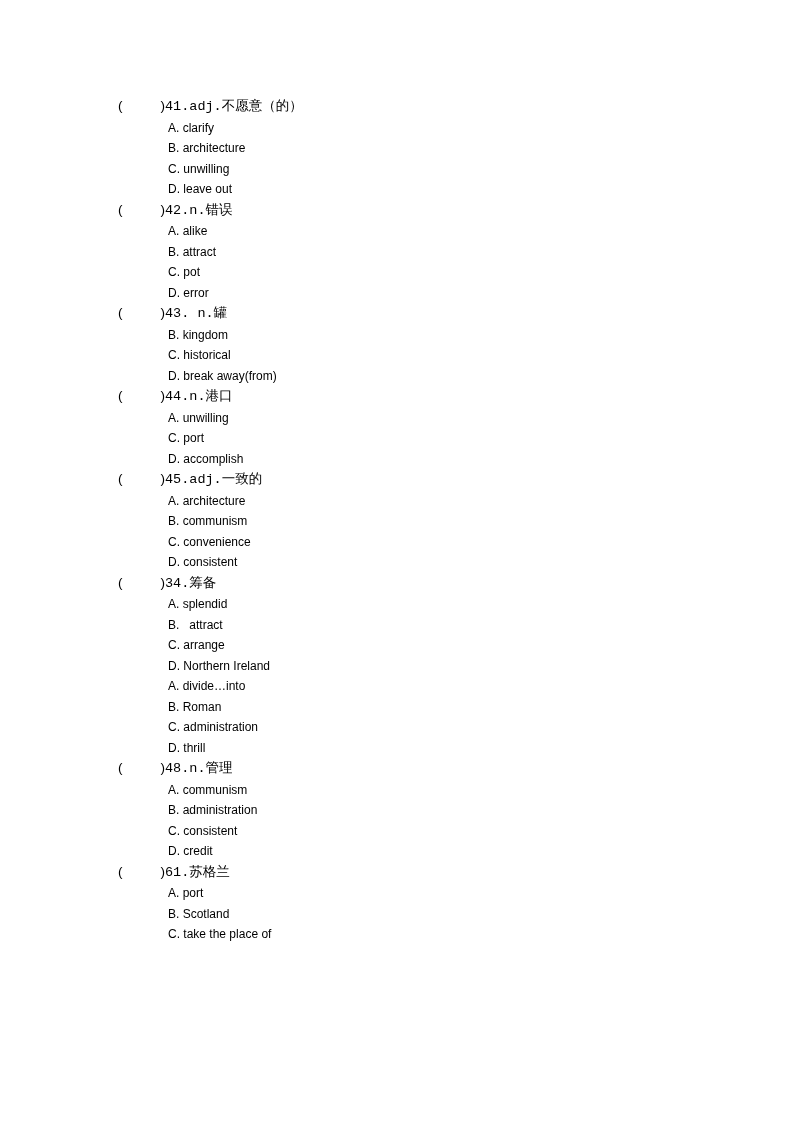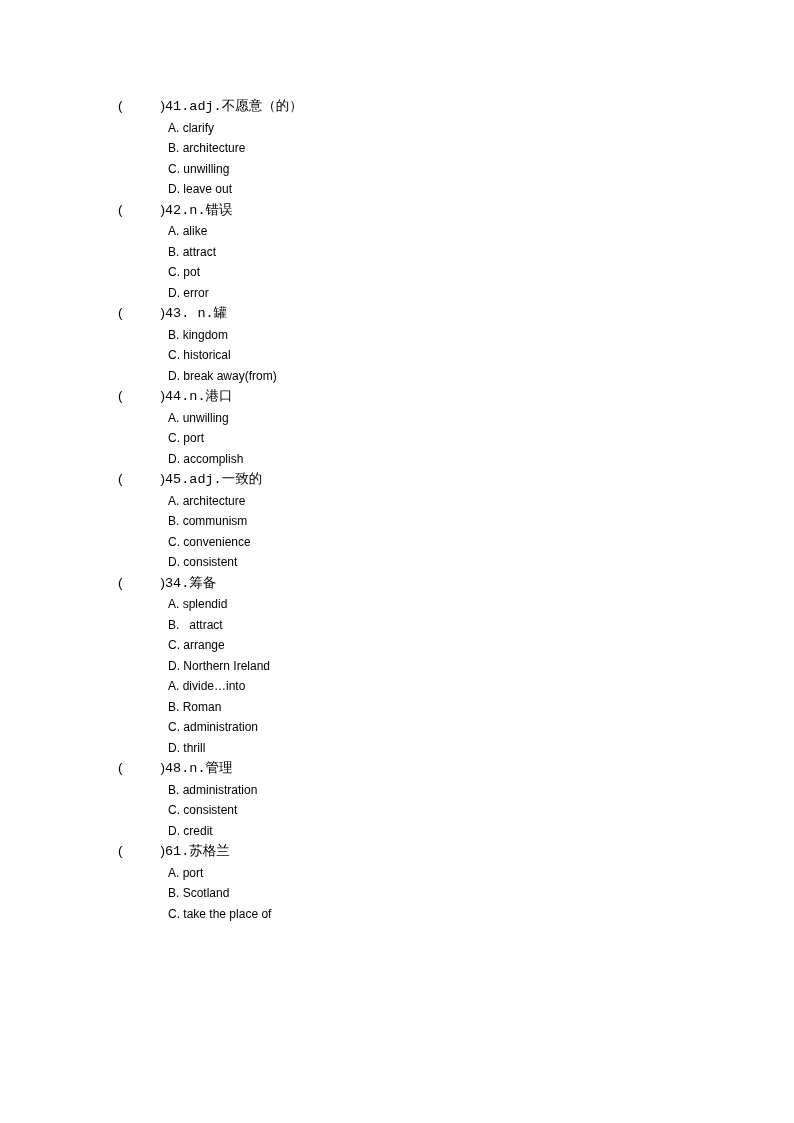--- a/index.html
+++ b/index.html
@@ -102,20 +102,21 @@
         <div class="option">D. Northern Ireland</div>
       </div>
       <div class="question-block">
         <div class="option">A. divide…into</div>
         <div class="option">B. Roman</div>
         <div class="option">C. administration</div>
         <div class="option">D. thrill</div>
       </div>
       <div class="question-block">
         <div class="stem"><span class="paren-open">(</span><span class="paren-gap"></span><span>)</span><span class="cjk">48.n.管理</span></div>
+        <div class="option">A. communism</div>
         <div class="option">B. administration</div>
         <div class="option">C. consistent</div>
         <div class="option">D. credit</div>
       </div>
       <div class="question-block">
         <div class="stem"><span class="paren-open">(</span><span class="paren-gap"></span><span>)</span><span class="cjk">61.苏格兰</span></div>
         <div class="option">A. port</div>
         <div class="option">B. Scotland</div>
         <div class="option">C. take the place of</div>
       </div>

